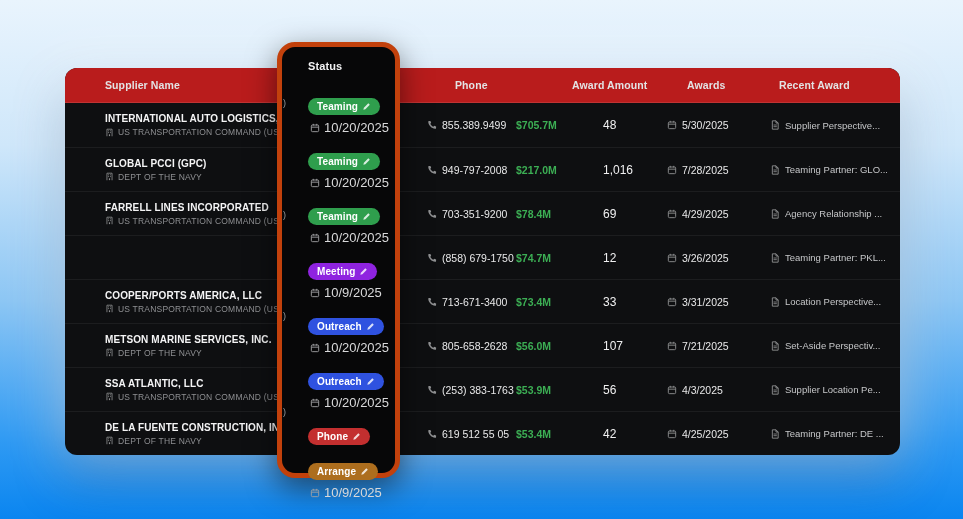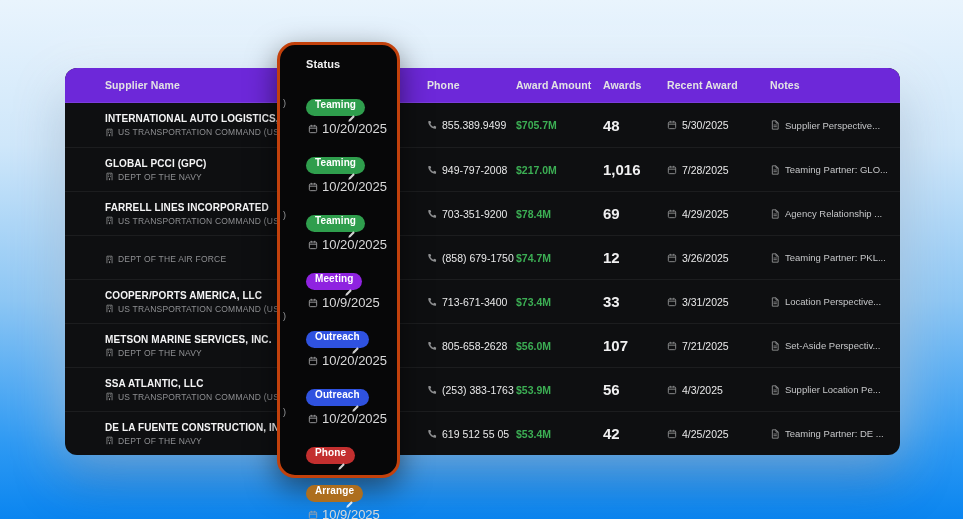--- a/index.html
+++ b/index.html
@@ -15,55 +15,55 @@
     position:absolute; left:65px; top:68px; width:835px; height:387px;
     background:#0e0f11; border-radius:12px; z-index:1;
     box-shadow:0 0 55px 6px rgba(255,255,255,.45), 0 24px 50px rgba(8,60,120,.35);
     overflow:hidden;
   }
   .thead, .trow {
     display:grid;
     grid-template-columns:362px 89px 87px 64px 103px 1fr;
     align-items:center;
   }
-  .thead { height:35px; background:#6d28d9; border-bottom:1px solid rgba(255,255,255,.10); }
+  .thead { height:35px; background:#b91c1c; border-bottom:1px solid rgba(255,255,255,.10);gap:28px; }
   .thead .hcell { font-size:10.5px; font-weight:700; color:#e3e3e4; letter-spacing:.1px; }
   .thead .hcell:first-child { padding-left:40px; }
   .trow { height:44px; border-top:1px solid rgba(255,255,255,.06); }
   .trow:first-of-type { border-top:none; }
 
   .cell { min-width:0; }
   .c-supplier { padding-left:40px; overflow:hidden; white-space:nowrap; }
   .sname { font-size:10px; font-weight:700; color:#f4f4f5; letter-spacing:.1px; white-space:nowrap; }
   .sagency { margin-top:3px; display:flex; align-items:center; gap:4px;
              font-size:8.5px; color:#8f9093; letter-spacing:.2px; white-space:nowrap; }
   .iconed { display:flex; align-items:center; gap:5px; }
   .c-phone  { font-size:10.5px; color:#e8e8e9; }
   .c-amount { font-size:10.5px; font-weight:600; }
-  .c-awards { font-size:15px; font-weight:700; color:#f0f0f1; }
+  .c-awards { font-size:12px; font-weight:400; color:#f0f0f1; }
   .c-recent { font-size:10.5px; color:#e8e8e9; }
   .c-notes  { font-size:9.5px; color:#c6c7c9; padding-right:23px; overflow:hidden; white-space:nowrap; }
 
   .ic { width:10px; height:10px; flex:0 0 auto; color:#8f9092; }
   .ic-b { width:9px; height:9px; }
 
   
   .status-panel {
     position:absolute; left:277px; top:42px; width:123px; height:436px;
-    background:#070708; border:3px solid #c2410c; border-radius:18px;
+    background:#070708; border:5px solid #c2410c; border-radius:18px;
     z-index:10; padding:13px 8px 0 26px;
     box-shadow:0 10px 30px rgba(0,0,0,.5);
   }
   .status-title { font-size:11px; font-weight:700; color:#f2f2f3; margin-bottom:24px; letter-spacing:.1px; }
   .sitem { margin-bottom:16px; }
   .sitem.gap-top { margin-top:8px; }
   .badge {
-    display:inline-flex; align-items:flex-end; gap:4px; height:17px;
+    display:inline-flex; align-items:center; gap:4px; height:17px;
     padding:0 9px; border-radius:9px; color:#fff;
-    font-size:10px; font-weight:700; letter-spacing:.1px; cursor:pointer;flex-direction:column;
+    font-size:10px; font-weight:700; letter-spacing:.1px; cursor:pointer;
   }
   .badge .ic-pen { width:9px; height:9px; color:rgba(255,255,255,.82); }
   .sdate { margin-top:5px; display:flex; align-items:center; gap:4px;
            font-size:13px; color:#d8d8d9; padding-left:2px; }
   .sdate .ic { color:#a2a2a4; }
 
   
   .frag { position:absolute; left:283px; z-index:20; font-size:9px; color:#9b9c9e; }
   .frag-1 { top:98px; } .frag-2 { top:210px; } .frag-3 { top:311px; } .frag-4 { top:407px; }
 
@@ -202,26 +202,20 @@
     <div class="cell c-notes iconed">
       <svg class="ic">
             <use href="#i-doc"></use>
           </svg>
       <span>Agency Relationship ...</span>
     </div>
   </div>
 
   <div class="trow">
     <div class="cell c-supplier">
-      <div class="sagency">
-        <svg class="ic ic-b">
-              <use href="#i-bldg"></use>
-            </svg>
-        <span>DEPT OF THE AIR FORCE</span>
-      </div>
     </div>
     <div class="cell c-phone iconed">
       <svg class="ic">
             <use href="#i-phone"></use>
           </svg>
       <span>(858) 679-1750</span>
     </div>
     <div class="cell c-amount green">$74.7M</div>
     <div class="cell c-awards">12</div>
     <div class="cell c-recent iconed">

